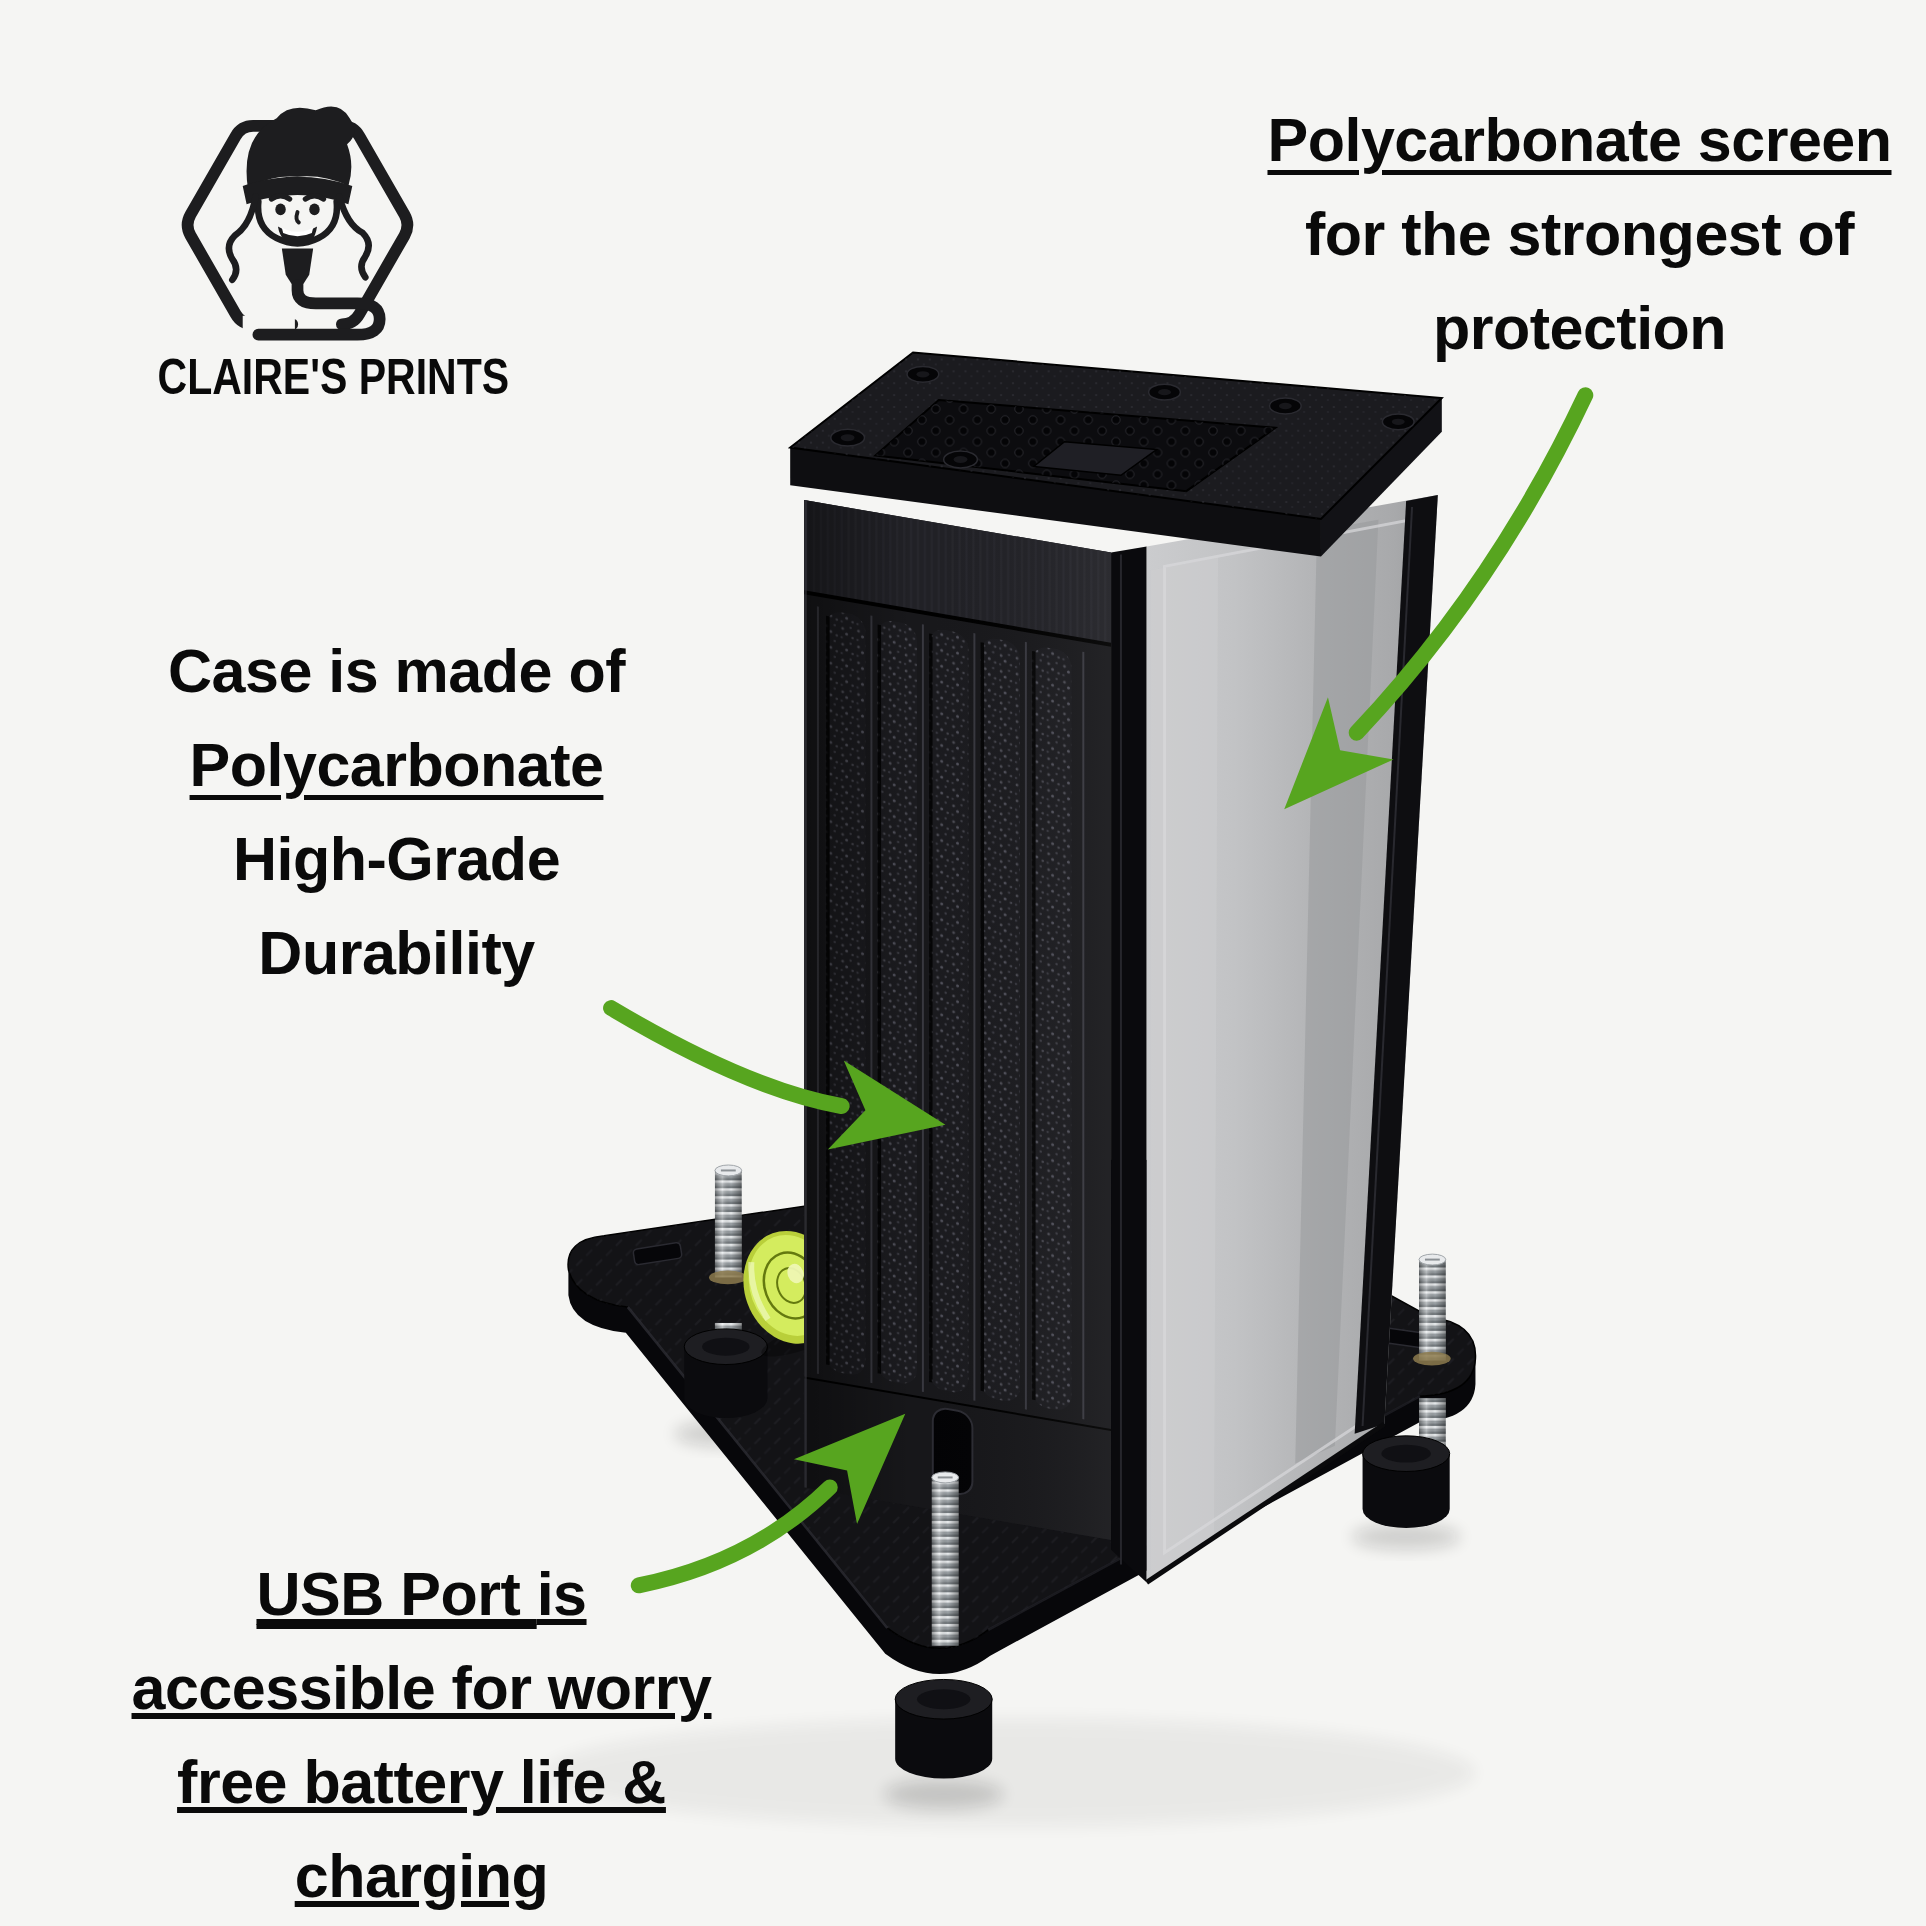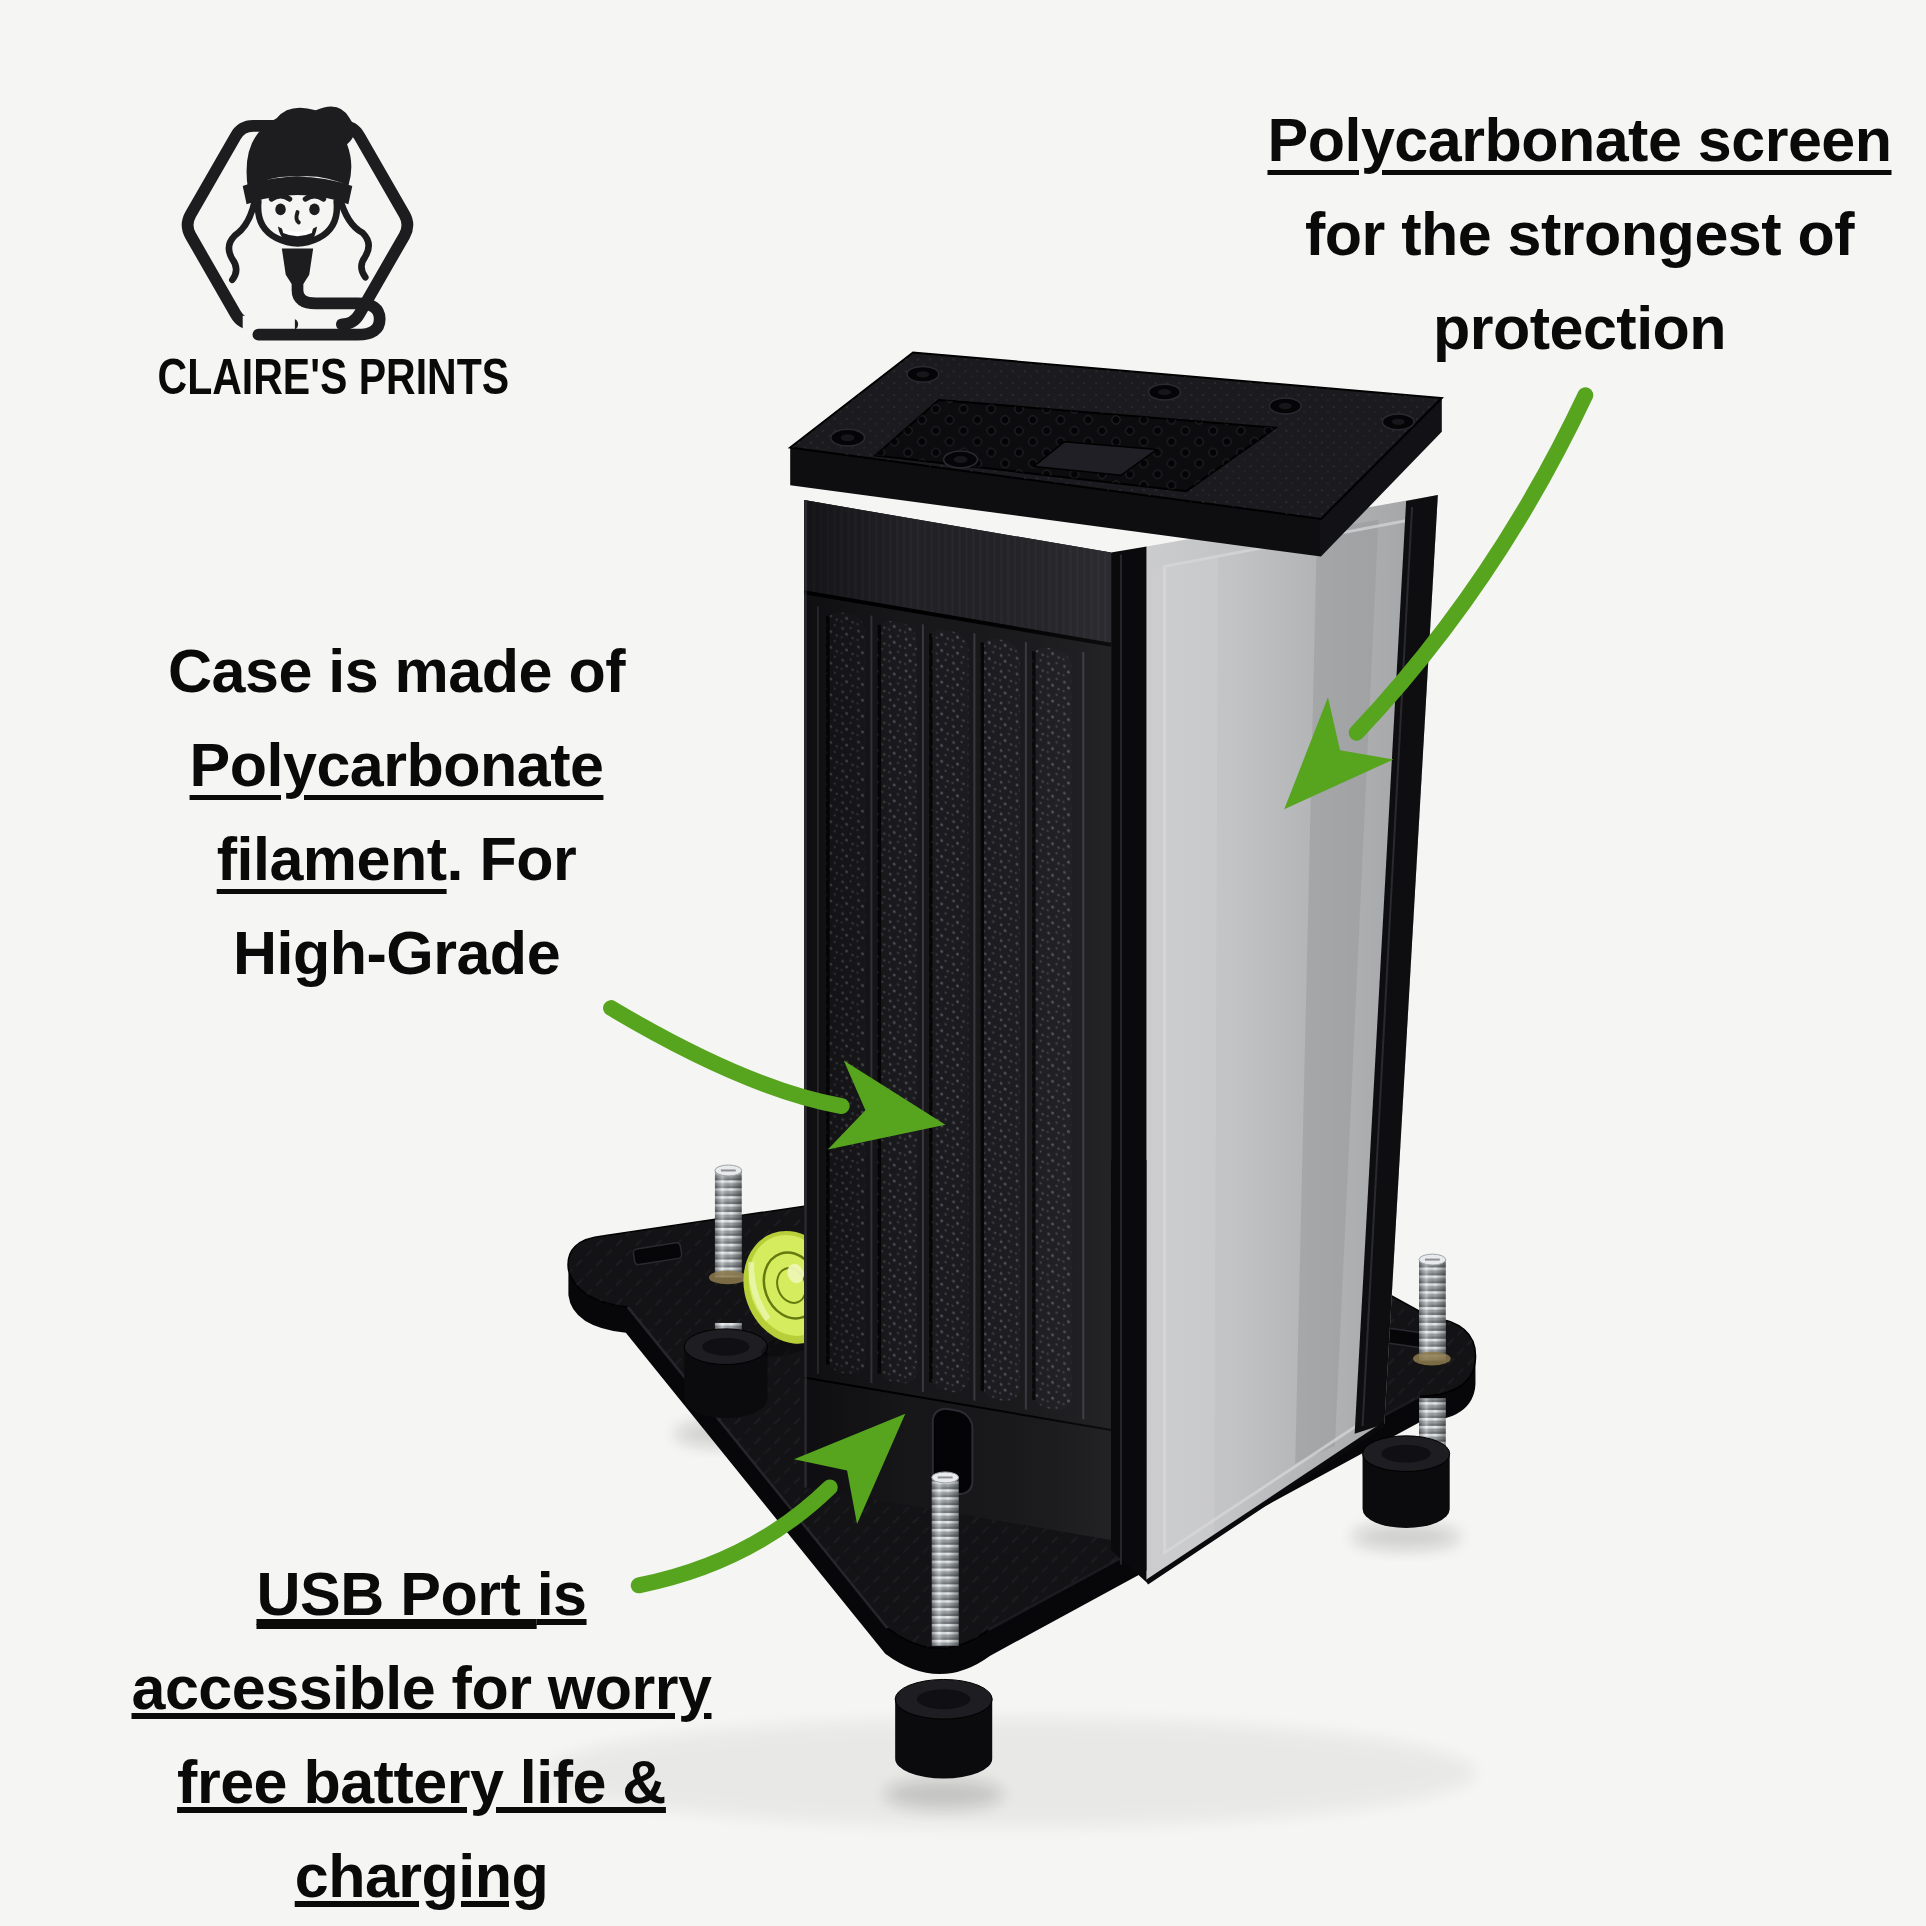--- a/index.html
+++ b/index.html
@@ -279,22 +279,22 @@
 
 <div id="callout-screen" class="callout">
   <div><span class="u">Polycarbonate screen</span></div>
   <div>for the strongest of</div>
   <div>protection</div>
 </div>
 
 <div id="callout-case" class="callout">
   <div>Case is made of</div>
   <div><span class="u">Polycarbonate</span></div>
-  <div><span class="u">filament</span><span>. For</span></div>
   <div>High-Grade</div>
+  <div>Durability</div>
 </div>
 
 <div id="callout-usb" class="callout">
   <div><span class="u">USB Port </span><span>is</span></div>
   <div>accessible for worry</div>
   <div>free battery life &amp;</div>
   <div>charging</div>
 </div>
 
 

